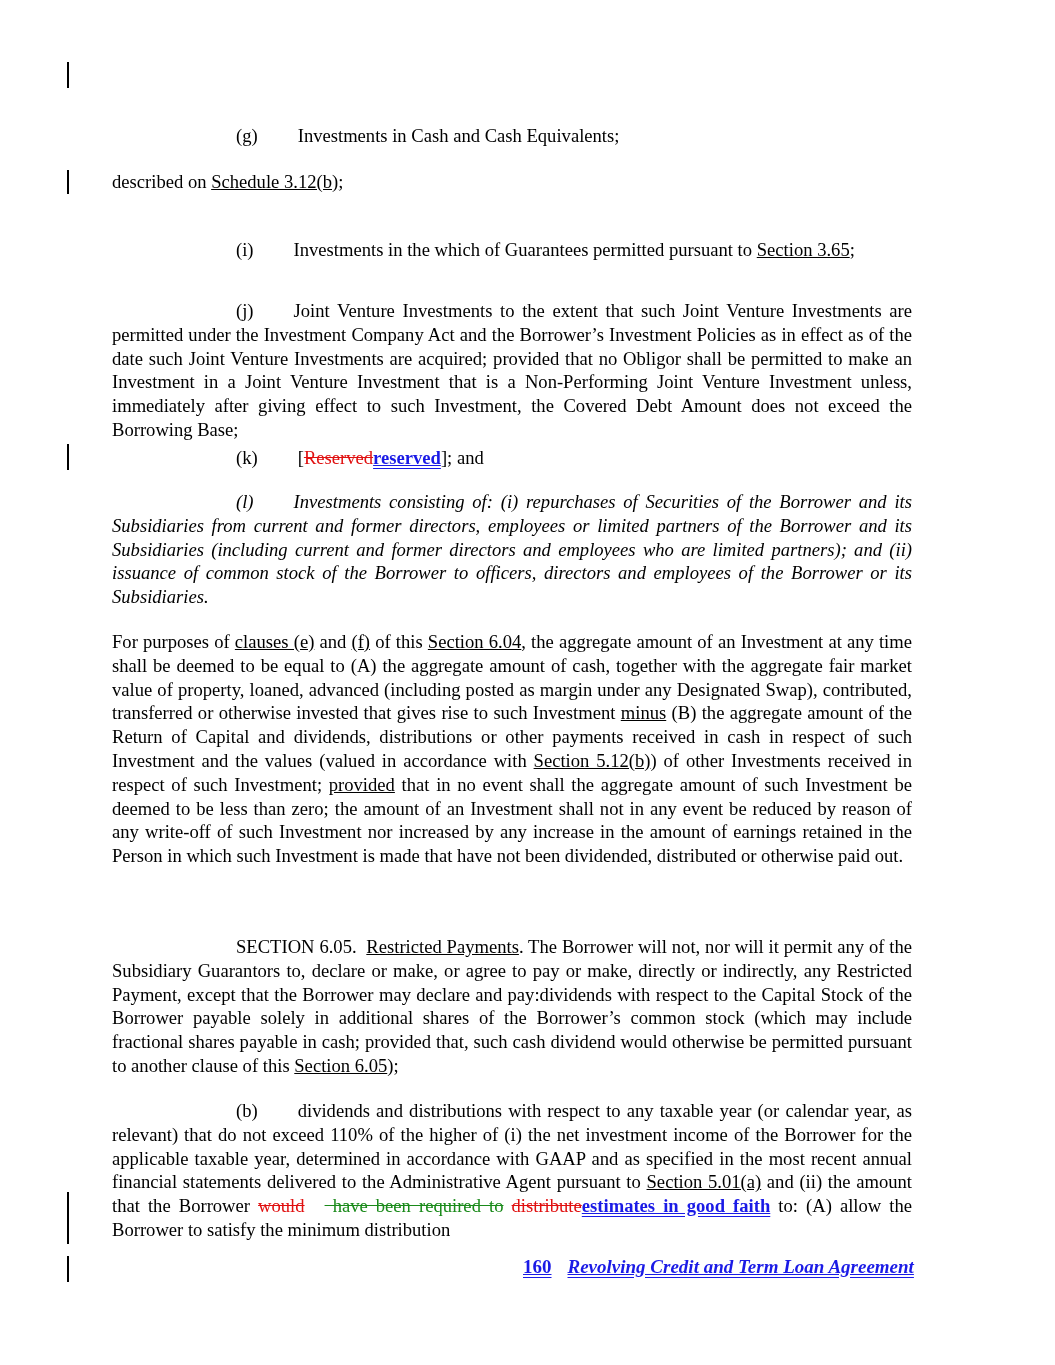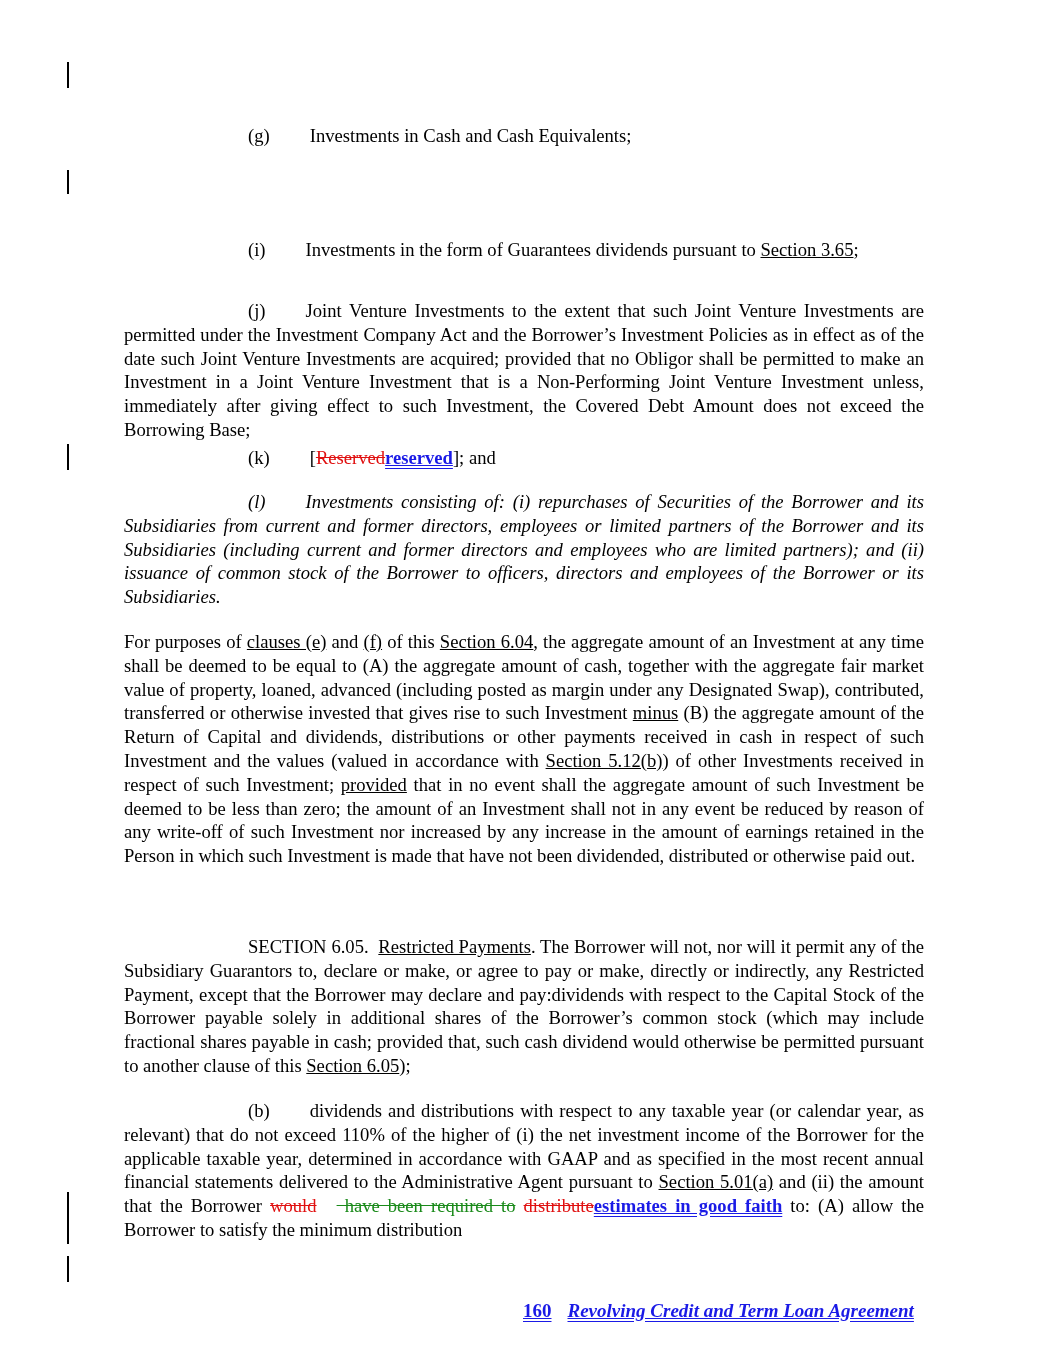--- a/index.html
+++ b/index.html
@@ -1,47 +1,48 @@
 <!DOCTYPE html>
 <html><head>
 <meta charset="utf-8">
 <style>
   html,body{margin:0;padding:0;background:#ffffff;}
   body{width:1055px;height:1365px;position:relative;overflow:hidden;
        font-family:"Liberation Serif","DejaVu Serif",serif;color:#000;font-size:18.6px;}
   .bar{position:absolute;left:67px;width:2px;background:#000;}
-  .p{position:absolute;left:124px;width:800px;line-height:23.8px;text-align:justify;text-align-last:left;}
+  .p{position:absolute;left:112px;width:800px;line-height:23.8px;text-align:justify;text-align-last:left;}
   .ind{display:inline-block;width:62px;}
   .u{text-decoration:underline;}
   .ins{color:#1a1ae6;font-weight:bold;text-decoration:underline double;}
   .delr{color:#e01010;text-decoration:line-through;}
   .delg{color:#1a8a1a;text-decoration:line-through;margin-left:20px;}
   .just{text-align:justify;text-align-last:justify;}
-  .footer{position:absolute;left:523px;top:1256px;font-style:italic;font-weight:bold;color:#1a1ae6;font-size:19px;margin-top:44px;}
+  .footer{position:absolute;left:523px;top:1256px;font-style:italic;font-weight:bold;color:#1a1ae6;font-size:19px;}
   .footer .num{font-style:normal;text-decoration:underline double;margin-right:16px;}
   .footer .title{text-decoration:underline double;}
 </style>
 </head>
 <body>
 
 <div class="bar" style="top:62px;height:26px;"></div>
 <div class="bar" style="top:170px;height:24px;"></div>
 <div class="bar" style="top:444px;height:26px;"></div>
 <div class="bar" style="top:1192px;height:52px;"></div>
 <div class="bar" style="top:1256px;height:26px;"></div>
 
 <div class="p" style="top:124px;">
   <span class="ind" style="width:124px"></span><span>(g)</span><span class="ind" style="width:40px"></span><span>Investments in Cash and Cash Equivalents;</span>
 </div>
 
 <div class="p" style="top:170px;">
+  <div><span>described on </span><span class="u">Schedule 3.12(b)</span><span>;</span></div>
 </div>
 
 <div class="p" style="top:238px;">
-  <span class="ind" style="width:124px"></span><span>(i)</span><span class="ind" style="width:40px"></span><span>Investments in the form of Guarantees dividends pursuant to </span><span class="u">Section 3.65</span><span>;</span>
+  <span class="ind" style="width:124px"></span><span>(i)</span><span class="ind" style="width:40px"></span><span>Investments in the which of Guarantees permitted pursuant to </span><span class="u">Section 3.65</span><span>;</span>
 </div>
 
 <div class="p" style="top:283px;margin-top:16px;">
   <span class="ind" style="width:124px"></span><span>(j)</span><span class="ind" style="width:40px"></span><span>Joint Venture Investments to the extent that such Joint Venture Investments are permitted under the Investment Company Act and the Borrower’s Investment Policies as in effect as of the date such Joint Venture Investments are acquired; provided that no Obligor shall be permitted to make an Investment in a Joint Venture Investment that is a Non-Performing Joint Venture Investment unless, immediately after giving effect to such Investment, the Covered Debt Amount does not exceed the Borrowing Base;</span>
 </div>
 
 <div class="p" style="top:446px;">
   <span class="ind" style="width:124px"></span><span>(k)</span><span class="ind" style="width:40px"></span><span>[</span><span class="delr">Reserved</span><span class="ins">reserved</span><span>]; and</span>
 </div>
 

